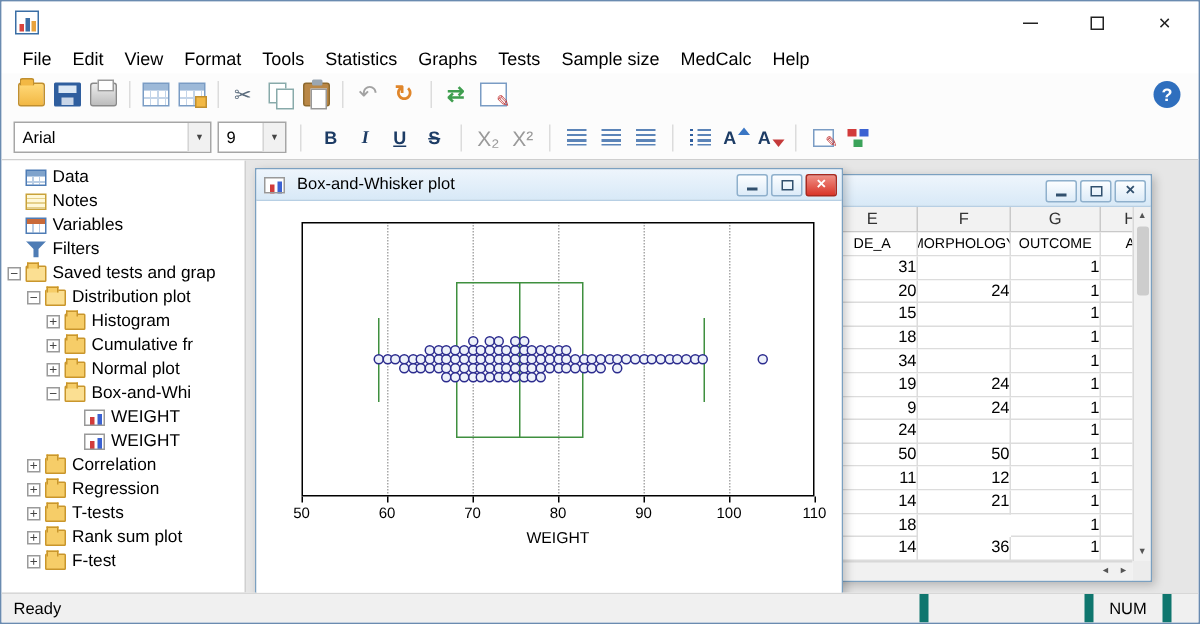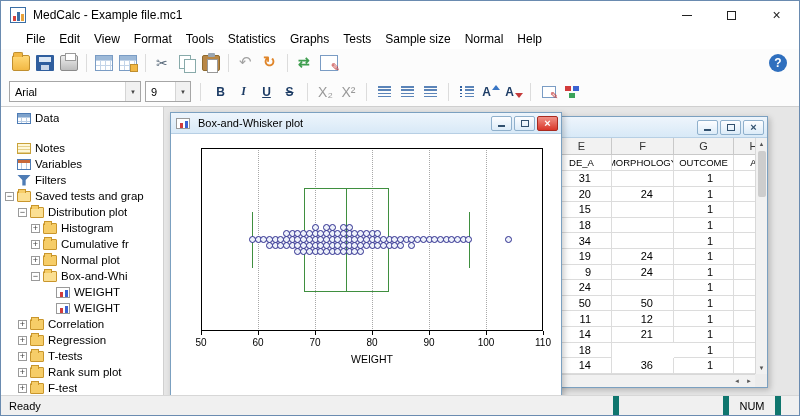--- a/index.html
+++ b/index.html
@@ -14,21 +14,21 @@
                linear-gradient(#3a6ea5 0 0) 6px 4px/3px 9px no-repeat,
                linear-gradient(#e8a33d 0 0) 10px 6px/3px 7px no-repeat,#fff;}
   .title-text{font-size:12px;}
   .win-controls{margin-left:auto;display:flex;height:100%;}
   .win-btn{width:45px;height:100%;display:flex;align-items:center;justify-content:center;color:#222;}
   .g-minbar{width:10px;height:1px;background:#222;display:inline-block;}
   .g-maxbox{width:9px;height:9px;border:1px solid #222;display:inline-block;}
   .g-x{font-size:14px;line-height:1;}
 
   
-  .menubar{height:20px;flex:none;display:flex;align-items:center;padding-left:18px;background:#fff;}
+  .menubar{height:20px;flex:none;display:flex;align-items:center;padding-left:7px;background:#fff;}
   .menu-item{padding:0 7px;line-height:20px;font-size:12px;}
 
   
   .toolbar{height:28px;flex:none;display:flex;align-items:center;padding-left:8px;background:#fcfcfc;}
   .tbtn{width:24px;height:23px;display:flex;align-items:center;justify-content:center;border-radius:3px;}
   .tsep{width:1px;height:18px;background:#dcdcdc;margin:0 5px;flex:none;}
   .ic{width:18px;height:16px;position:relative;display:inline-block;}
   .ic-open{background:linear-gradient(#ffd978,#f2b844);border:1px solid #c08f2f;border-radius:2px;}
   .ic-open::before{content:"";position:absolute;top:-4px;left:0;width:8px;height:4px;background:#f2b844;border:1px solid #c08f2f;border-bottom:none;border-radius:2px 2px 0 0;}
   .ic-save{background:#2f5e9e;border-radius:1px;}
@@ -126,21 +126,21 @@
   .plot-area{position:relative;width:100%;height:calc(100% - 21px);background:#fff;overflow:hidden;}
 
   
   .sheet-body{position:absolute;left:0;top:21px;right:12px;bottom:13px;background:#fff;overflow:hidden;}
   .srow{display:flex;height:15.6px;}
   .srow.letters{height:17px;}
   .srow.names{height:16px;}
   .scell{flex:none;height:100%;display:flex;align-items:center;border-right:1px solid #dcdcdc;border-bottom:1px solid #dcdcdc;overflow:hidden;background:#fff;}
   .scell.header{background:#f2f2f2;border-right-color:#c9c9c9;border-bottom-color:#c9c9c9;justify-content:center;font-size:11px;color:#333;}
   .scell.namecell{justify-content:center;font-size:9.5px;}
-  .scell.num{justify-content:flex-end;padding-right:20px;font-size:11px;}
+  .scell.num{justify-content:flex-end;padding-right:0;font-size:11px;}
   .vscroll{position:absolute;top:21px;right:0;width:12px;bottom:13px;background:#f1f1f1;border-left:1px solid #d8d8d8;display:flex;flex-direction:column;align-items:center;}
   .hscroll{position:absolute;left:0;bottom:0;right:12px;height:13px;background:#f1f1f1;border-top:1px solid #d8d8d8;display:flex;align-items:center;}
   .sarrow{font-size:6px;color:#555;width:12px;height:12px;display:flex;align-items:center;justify-content:center;flex:none;}
   .vthumb{width:8px;height:46px;background:#cdcdcd;border-radius:2px;margin-top:1px;}
   .hthumb{width:130px;height:9px;background:#cdcdcd;border-radius:2px;margin-left:2px;}
   .hspacer{flex:1;}
   .scorner{position:absolute;right:0;bottom:0;width:12px;height:13px;background:#ececec;}
 
   
   .statusbar{height:20px;flex:none;background:#f0f0f0;border-top:1px solid #d7d7d7;display:flex;align-items:center;font-size:11px;}
@@ -148,21 +148,20 @@
   .sb-right{margin-left:auto;display:flex;height:100%;}
   .sb-pane{border-left:6px solid #0f766e;height:100%;display:flex;align-items:center;justify-content:center;}
 </style>
 </head>
 <body>
 
 <div class="app">
 
   <div class="titlebar">
     <span class="app-icon"></span>
-    <span class="title-text">MedCalc - Example file.mc1</span>
     <span class="win-controls">
       <span class="win-btn">
           <span class="g-minbar"></span>
         </span>
       <span class="win-btn">
           <span class="g-maxbox"></span>
         </span>
       <span class="win-btn">
           <span class="g-x">×</span>
         </span>
@@ -172,21 +171,21 @@
   <div class="menubar">
       <span class="menu-item">File</span>
       <span class="menu-item">Edit</span>
       <span class="menu-item">View</span>
       <span class="menu-item">Format</span>
       <span class="menu-item">Tools</span>
       <span class="menu-item">Statistics</span>
       <span class="menu-item">Graphs</span>
       <span class="menu-item">Tests</span>
       <span class="menu-item">Sample size</span>
-      <span class="menu-item">Normal</span>
+      <span class="menu-item">MedCalc</span>
       <span class="menu-item">Help</span>
     </div>
 
   <div class="toolbar">
 
   <span class="tbtn">
         <span class="ic ic-open"></span>
       </span>
       <span class="tbtn">
         <span class="ic ic-save"></span>
@@ -272,21 +271,21 @@
       </span>
   </div>
 
   <div class="main">
     <div class="sidebar">
         <div class="tree-item" style="padding-left: 4px;">
           <span class="expander-space"></span>
           <span class="ticon ti-grid"></span>
           <span class="tlabel">Data</span>
         </div>
-        <div class="tree-item" style="padding-left: 4px; margin-top: 14px;">
+        <div class="tree-item" style="padding-left: 4px;">
           <span class="expander-space"></span>
           <span class="ticon ti-notes"></span>
           <span class="tlabel">Notes</span>
         </div>
         <div class="tree-item" style="padding-left: 4px;">
           <span class="expander-space"></span>
           <span class="ticon ti-vars"></span>
           <span class="tlabel">Variables</span>
         </div>
         <div class="tree-item" style="padding-left: 4px;">

